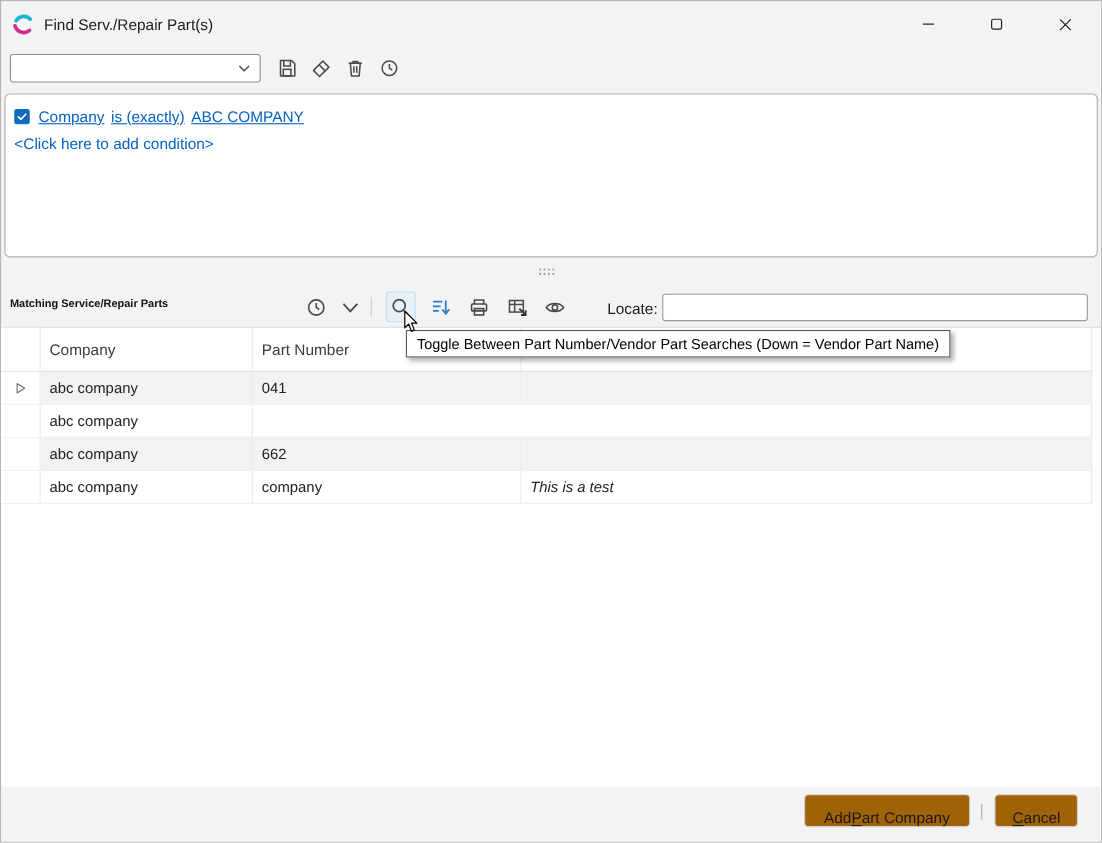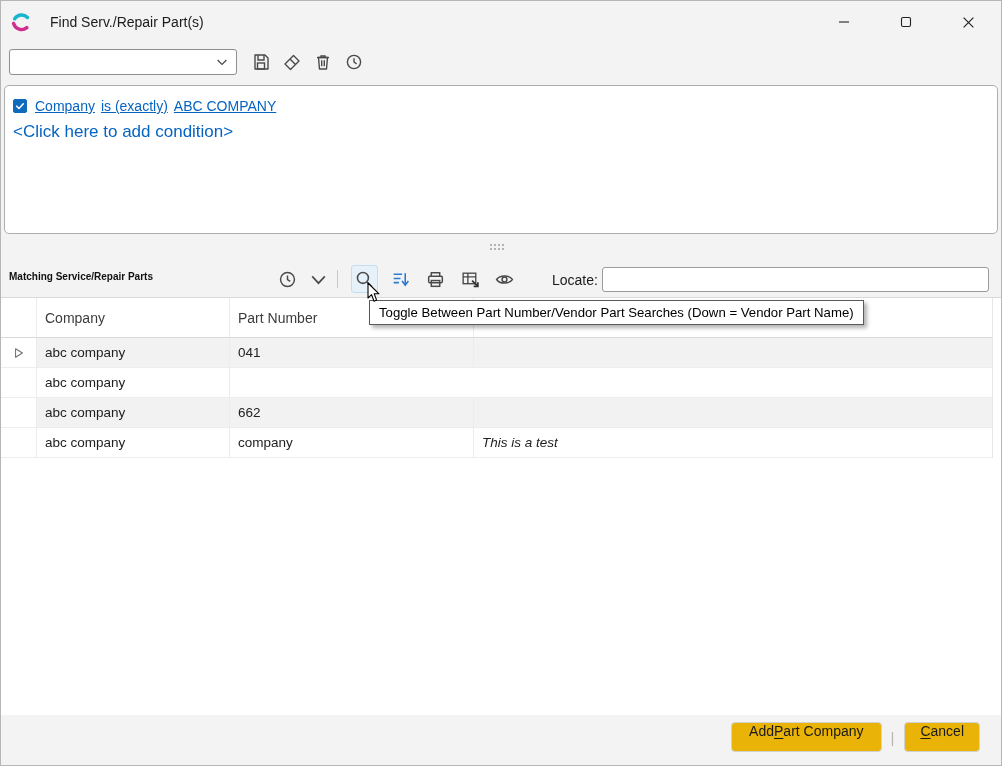--- a/index.html
+++ b/index.html
@@ -7,21 +7,21 @@
   body {
     width: 1002px; height: 766px; position: relative; overflow: hidden;
     background: #f3f3f3; font-family: "Liberation Sans", sans-serif; color: #1a1a1a;
     border: 1px solid #b6b6b6;
   }
   svg { display: block; }
 
   
   .titlebar { position: absolute; left: 0; top: 0; width: 100%; height: 42px; display: flex; align-items: center; }
   .logo { margin-left: 10px; width: 20px; height: 20px; }
-  .title { margin-left: 19px; font-size: 14px; color: #1b1b1b; }
+  .title { margin-left: 9px; font-size: 14px; color: #1b1b1b; }
   .win-controls { position: absolute; right: 2px; top: 0; height: 42px; display: flex; }
   .win-btn { width: 62px; height: 42px; display: flex; align-items: center; justify-content: center; cursor: default; }
 
   
   .toolbar { position: absolute; left: 0; top: 46px; width: 100%; height: 30px; display: flex; align-items: center; }
   .combobox {
     margin-left: 8px; width: 228px; height: 26px; background: #fff;
     border: 1px solid #8f8f8f; border-radius: 3px; display: flex; align-items: center;
     font-size: 13px; padding: 0 6px; position: relative;
   }
@@ -36,21 +36,21 @@
     position: absolute; left: 3px; right: 3px; top: 84px; height: 149px;
     background: #fff; border: 1px solid #aeaeae; border-radius: 5px; padding: 9px 8px;
     font-size: 14px;
   }
   .cond-line { display: flex; align-items: center; height: 22px; }
   .checkbox {
     width: 14px; height: 14px; background: #0f6cbd; border: 1px solid #0f6cbd;
     border-radius: 2px; display: inline-flex; align-items: center; justify-content: center; margin-right: 8px;
   }
   .cond-link { color: #0563c1; text-decoration: underline; margin-right: 6px; cursor: pointer; }
-  .add-cond { color: #0563c1; margin-top: 5px; cursor: pointer; font-size: 17px; }
+  .add-cond { color: #0563c1; margin-top: 5px; cursor: pointer; font-size: 14px; }
 
   
   .grip { position: absolute; left: 489px; top: 243px; display: grid; grid-template-columns: repeat(4, 2px); grid-gap: 2px; }
   .grip i { width: 2px; height: 2px; background: #9f9f9f; border-radius: 50%; }
 
   
   .section-bar { position: absolute; left: 0; top: 258px; width: 100%; height: 38px; }
   .section-title { position: absolute; left: 8px; top: 12px; font-size: 10px; font-weight: bold; color: #111; }
   .sb-btn { position: absolute; top: 7px; width: 24px; height: 26px; display: flex; align-items: center; justify-content: center; }
   .sb-btn svg { width: 21px; height: 21px; }
@@ -84,22 +84,22 @@
     box-shadow: 3px 3px 4px rgba(0,0,0,0.3);
   }
 
   
   .cursor { position: absolute; left: 366px; top: 281px; z-index: 60; }
 
   
   .footer { position: absolute; left: 0; top: 714px; width: 100%; height: 52px; background: #f3f3f3; }
   .footer-inner { position: absolute; right: 21px; top: 7px; display: flex; align-items: center; }
   .btn {
-    height: 30px; background: #eab308; border: 1px solid #d2d2d2; border-radius: 4px;
-    font-size: 14px; color: #1a1a1a; display: flex; align-items: flex-start; justify-content: center;
+    height: 30px; background: #a16207; border: 1px solid #d2d2d2; border-radius: 4px;
+    font-size: 14px; color: #1a1a1a; display: flex; align-items: flex-end; justify-content: center;
     font-family: "Liberation Sans", sans-serif; cursor: pointer;
   }
   .btn-add { padding: 0 17px; }
   .btn-cancel { padding: 0 15px; }
   .btn-sep { color: #b5b5b5; font-size: 15px; margin: 0 10px 0 9px; }
   .mn { text-decoration: underline; text-underline-offset: 2px; }
 </style>
 </head>
 <body>
 

